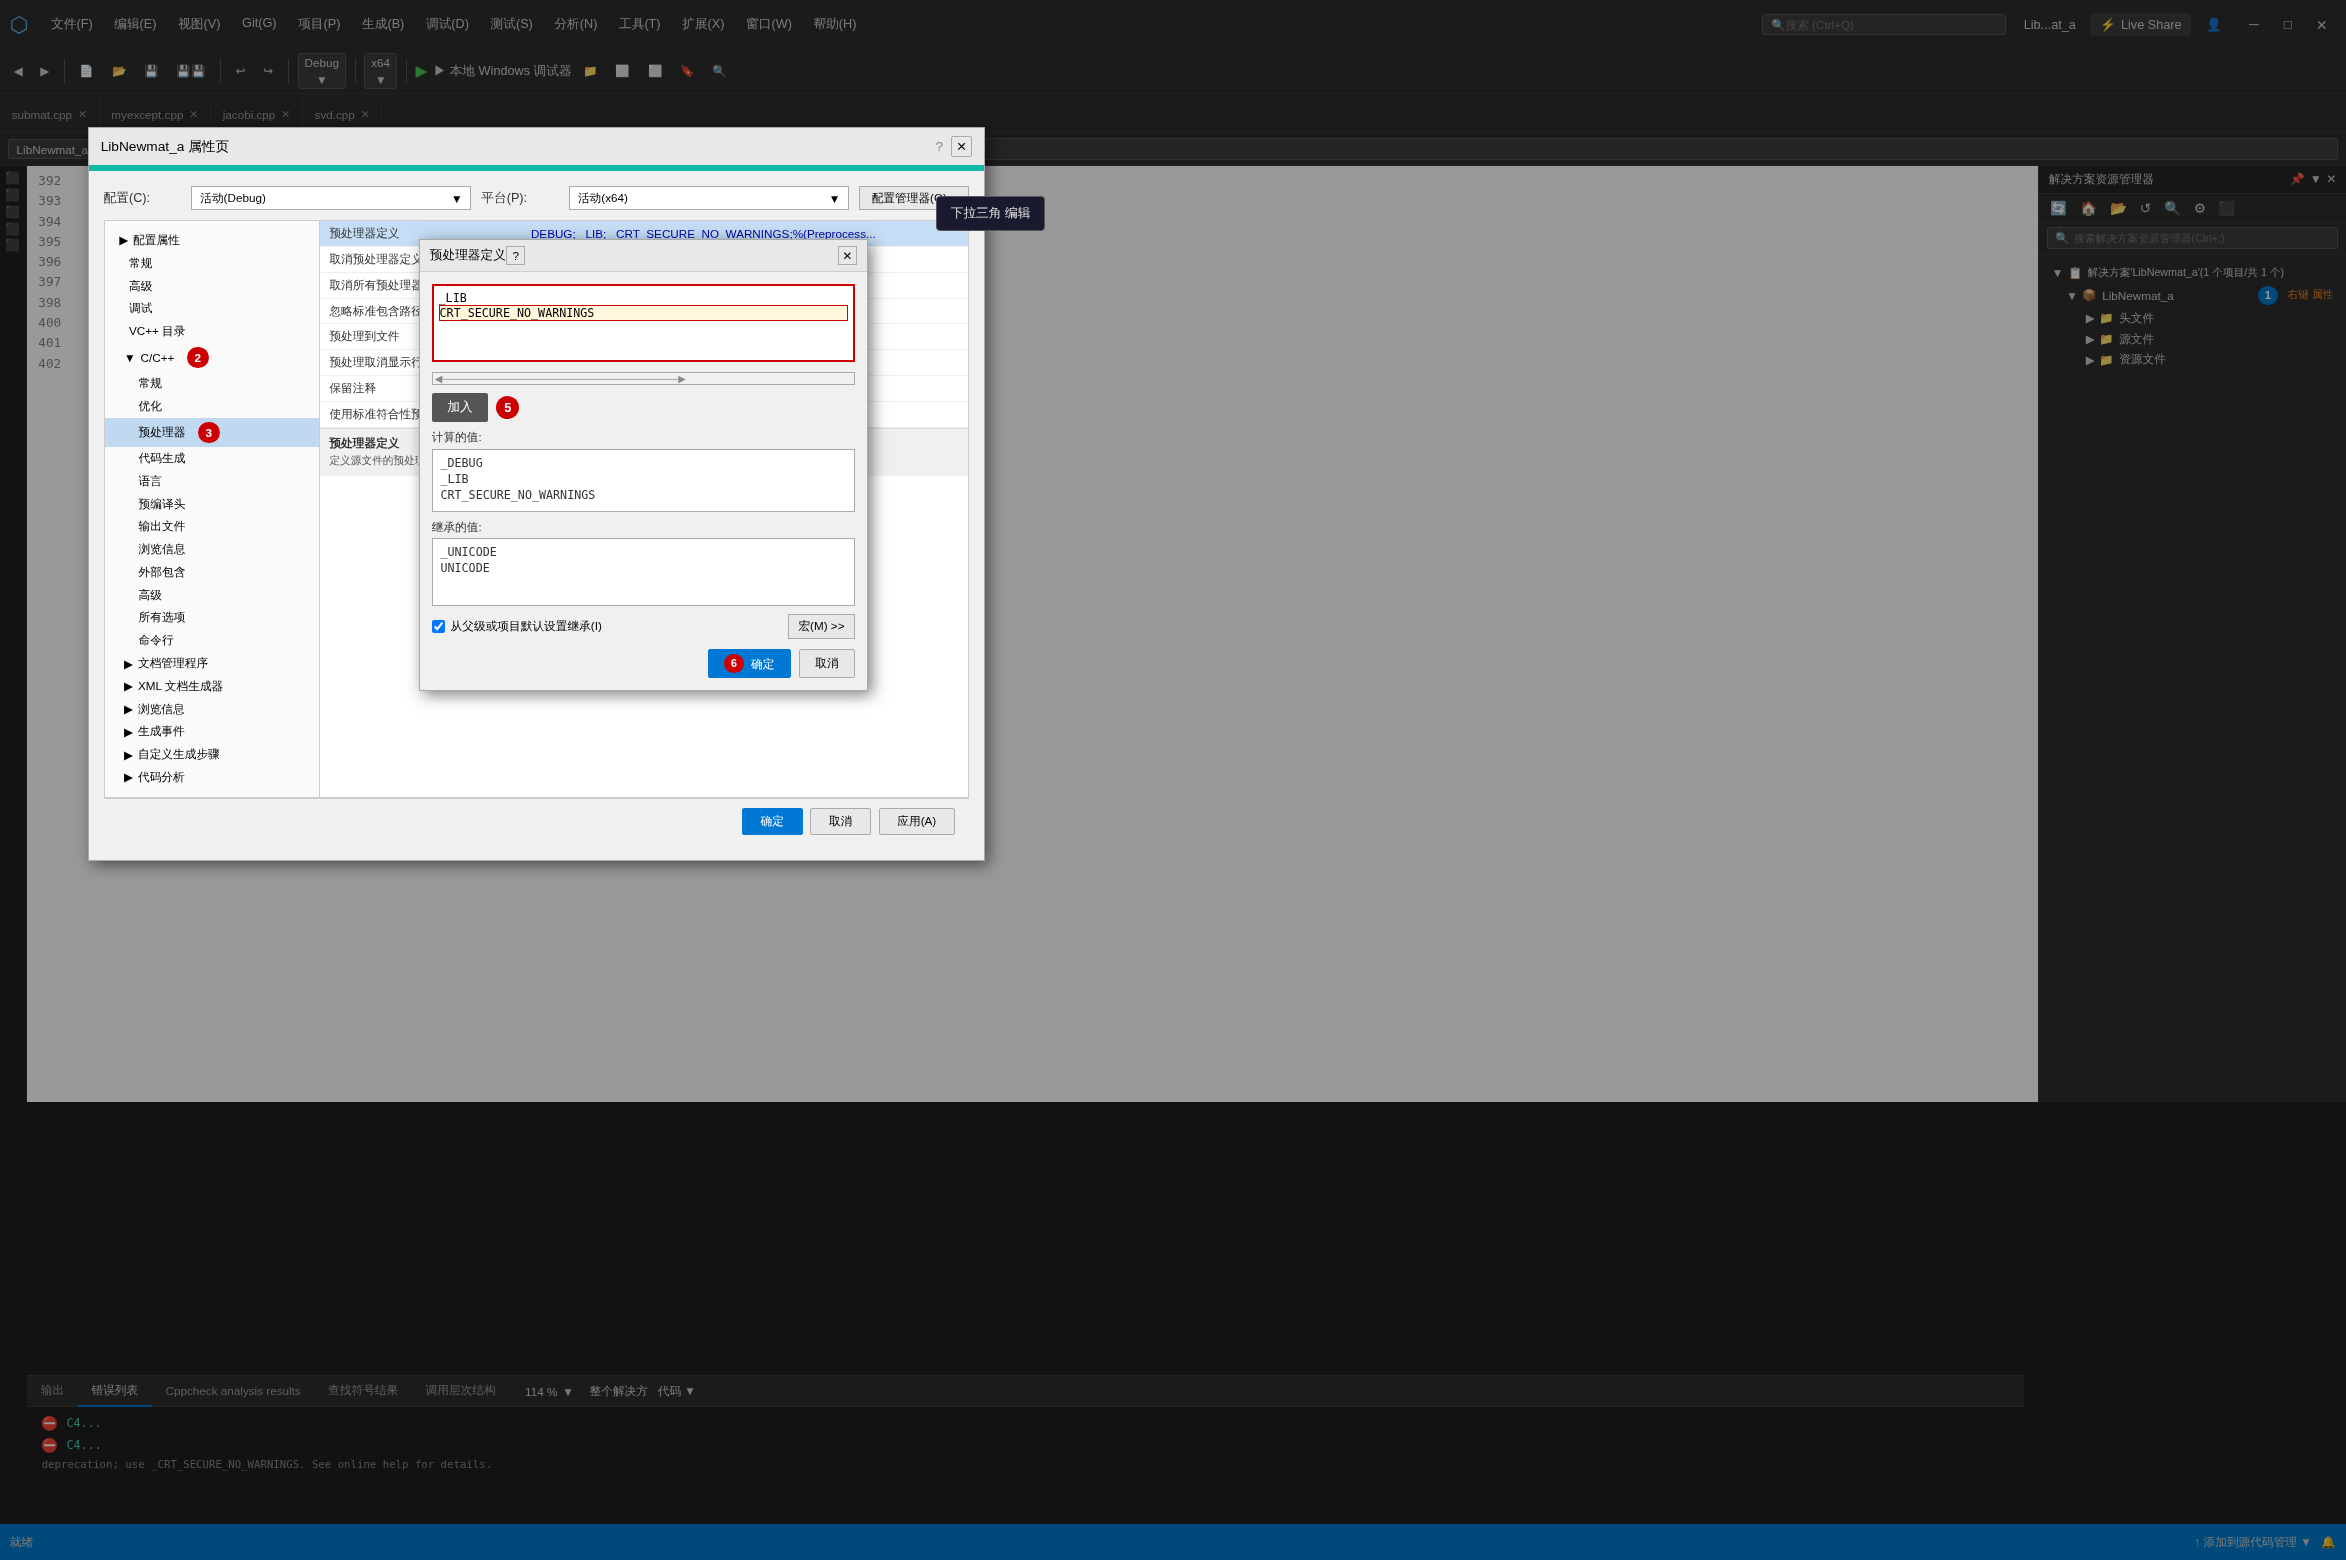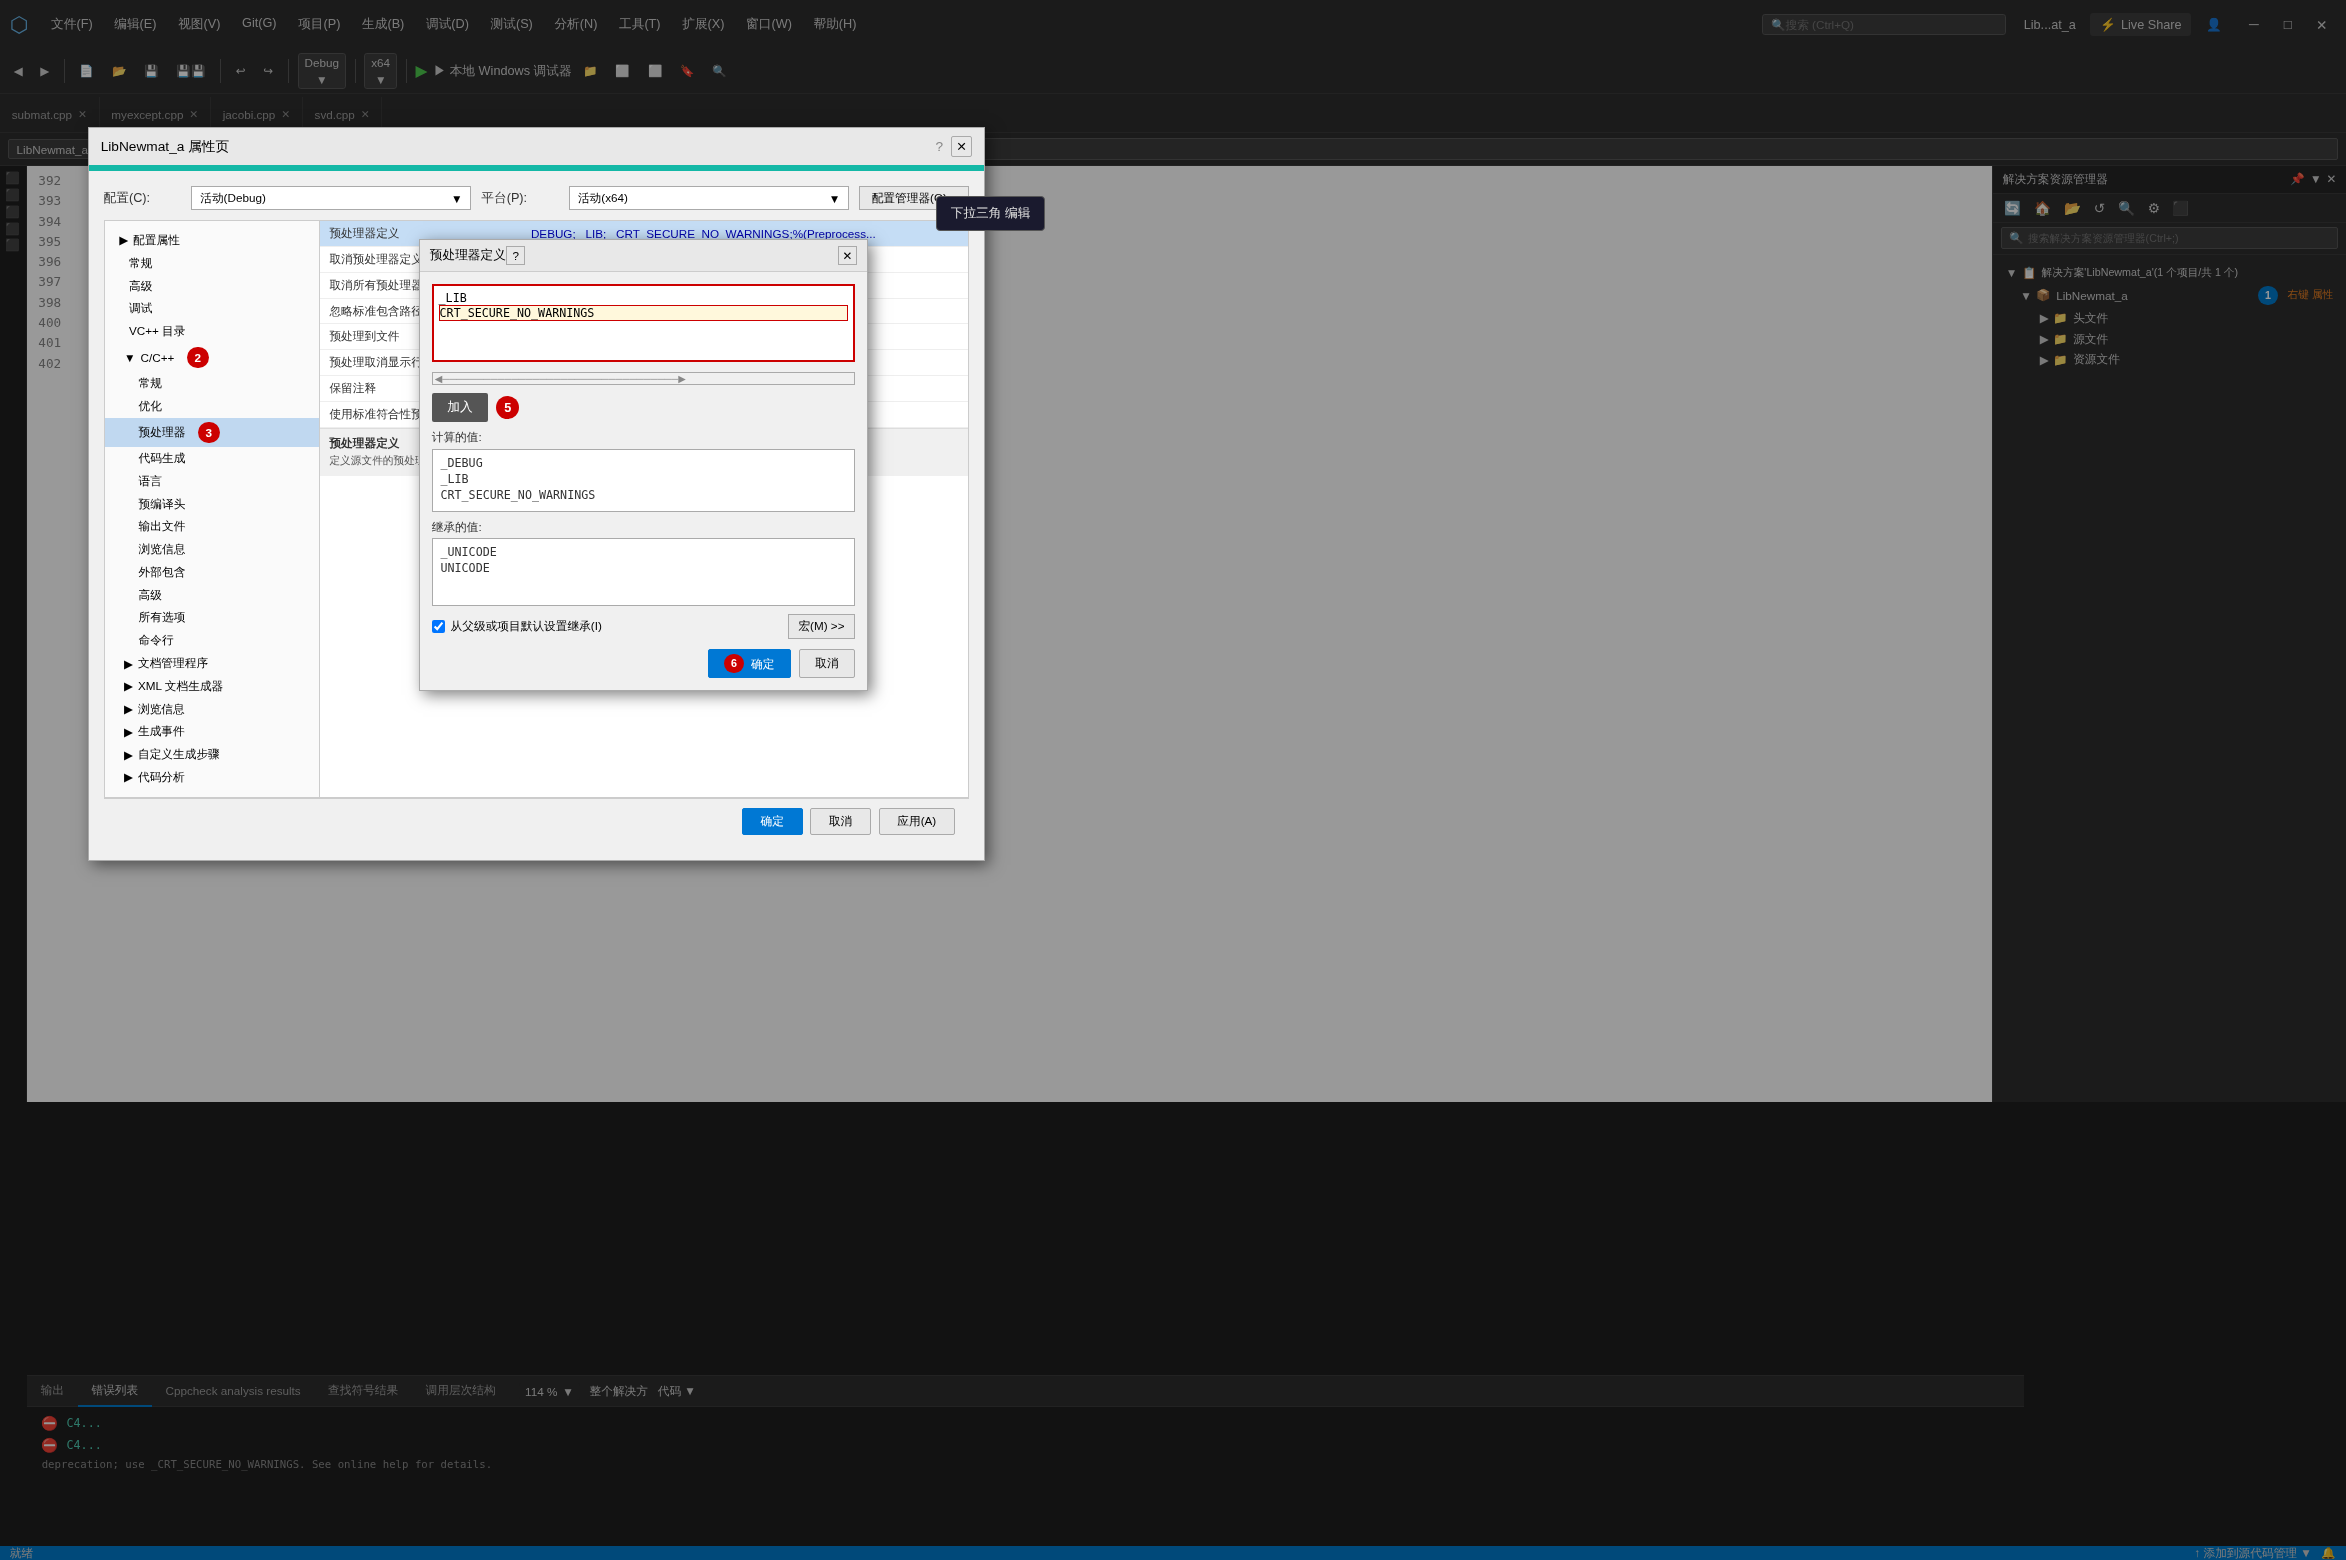--- a/index.html
+++ b/index.html
@@ -35,31 +35,31 @@
     .gutter-icon { color: #666; font-size: 11.7px; cursor: pointer; }
 
     
     .editor-area { flex: 1; background: #ffffff; padding: 4.9px 0; overflow: hidden; }
     .code-lines { font-family: 'Consolas', monospace; font-size: 12.7px; line-height: 1.6; padding-left: 9.8px; }
     .line { display: flex; }
     .line-num { color: #858585; width: 39px; text-align: right; padding-right: 14.6px; user-select: none; }
     .line-code { color: #d4d4d4; }
 
     
-    .right-panel { width: 354px; background: #2d2d2d; border-left: 1px solid #3a3a3a; }
+    .right-panel { width: 308px; background: #2d2d2d; border-left: 1px solid #3a3a3a; }
     .right-panel-header { display: flex; align-items: center; justify-content: space-between; background: #252526; padding: 5.9px 9.8px; border-bottom: 1px solid #3a3a3a; font-size: 11.7px; color: #ccc; }
     .right-panel-toolbar { display: flex; align-items: center; gap: 4.9px; background: #2d2d2d; padding: 3.9px 7.8px; border-bottom: 1px solid #3a3a3a; }
     .rp-btn { color: #ccc; font-size: 13.7px; cursor: pointer; padding: 2px 3.9px; }
     .solution-tree { padding: 7.8px; }
     .tree-item { display: flex; align-items: center; gap: 4.9px; padding: 2.9px 4.9px; cursor: pointer; color: #ccc; font-size: 11.7px; border-radius: 2.9px; }
     .annotation-bubble { background: #007acc; color: white; border-radius: 50%; width: 19.5px; height: 19.5px; display: flex; align-items: center; justify-content: center; font-size: 10.7px; font-weight: bold; margin-left: auto; }
     .annotation-text { color: #e67e22; font-size: 10.7px; margin-left: 4.9px; }
 
     
-    .status-bar { display: flex; align-items: center; background: #007acc; height: 14px; padding: 0 9.8px; gap: 9.8px; position: absolute; bottom: 0; left: 0; right: 0; }
+    .status-bar { display: flex; align-items: center; background: #007acc; height: 36px; padding: 0 9.8px; gap: 9.8px; position: absolute; bottom: 0; left: 0; right: 0; }
     .status-right { margin-left: auto; display: flex; align-items: center; gap: 9.8px; }
 
     
     .bottom-panel { position: absolute; bottom: 29px; left: 27px; right: 322px; height: 156px; background: #1e1e1e; border-top: 1px solid #3a3a3a; }
     .bottom-tabs { display: flex; background: #2d2d2d; height: 31px; align-items: center; border-bottom: 1px solid #3a3a3a; }
     .bottom-tab { padding: 0 13.7px; height: 31px; display: flex; align-items: center; color: #9d9d9d; font-size: 11.7px; cursor: pointer; border-bottom: 2px solid transparent; }
     .bottom-tab.active { color: #cccccc; border-bottom: 2px solid #007acc; }
     .bottom-content { padding: 4.9px 9.8px; font-family: 'Consolas', monospace; font-size: 11.7px; color: #d4d4d4; }
     .error-item { display: flex; align-items: center; gap: 7.8px; padding: 2.9px 4.9px; }
     .error-icon { color: #f44747; font-size: 13.7px; }

